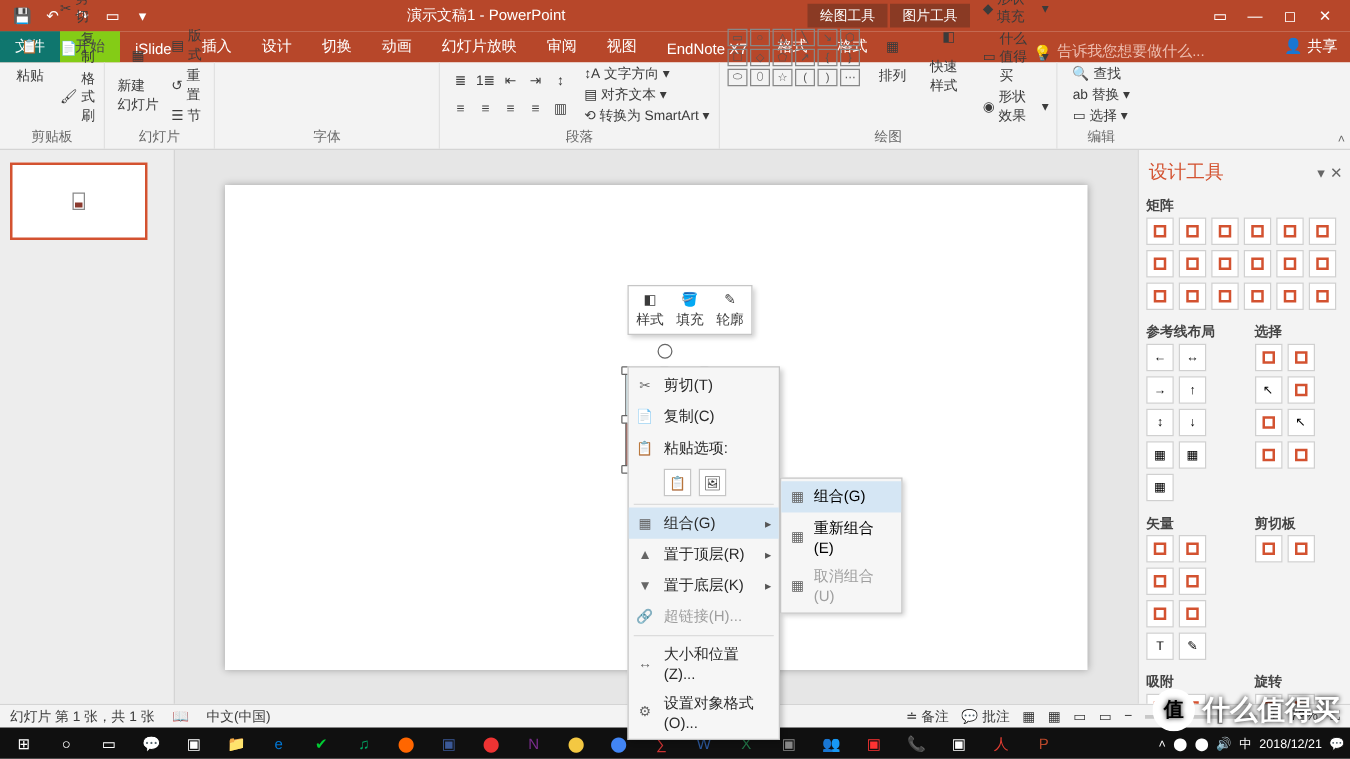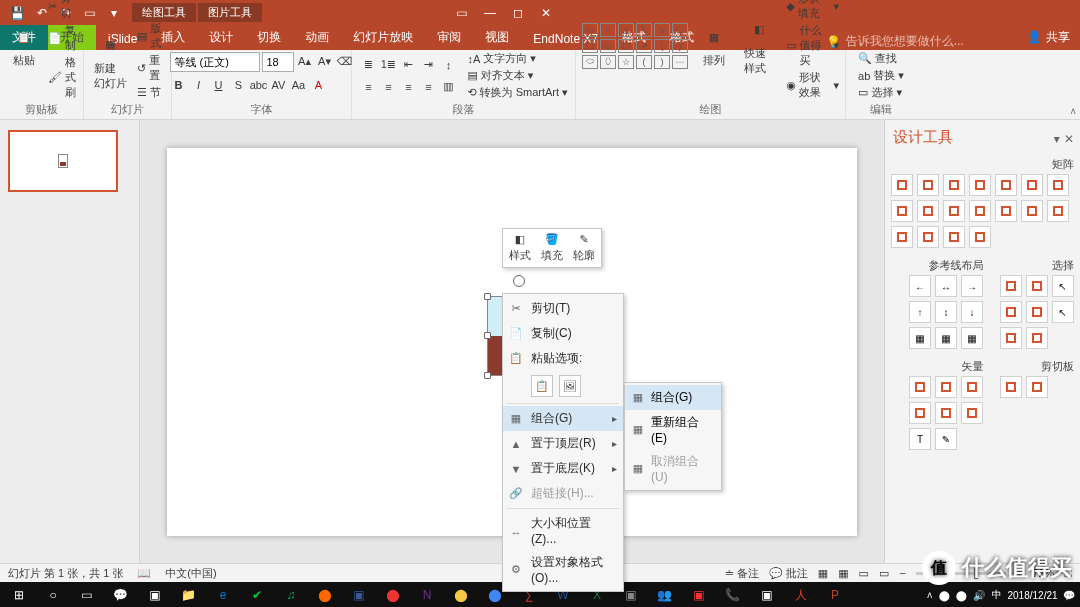--- a/index.html
+++ b/index.html
@@ -44,28 +44,28 @@
 .cm-item { padding:4px 8px 4px 28px; position:relative; display:flex; align-items:center;}
 .cm-item:hover,.cm-item.hl { background:#d5e6f4; }
 .cm-item.disabled { color:#9f9f9f; }
 .cm-arrow::after { content:"▸"; position:absolute; right:6px; font-size:10px; color:#555;}
 .cm-icon { position:absolute; left:6px; width:14px; text-align:center; font-size:11px; color:#666;}
 .cm-sep { height:1px; background:#dcdcdc; margin:2px 4px; }
 .paste-opts { padding:4px 6px 4px 28px; display:flex; gap:6px;}
 .po-btn { width:22px; height:22px; border:1px solid #c6c6c6; background:#fff; display:flex; align-items:center; justify-content:center; font-size:11px;}
 .submenu { position:absolute; left:484px; top:262px; width:98px; background:#f6f6f6; border:1px solid #c6c6c6; box-shadow:2px 2px 4px rgba(0,0,0,.2); font-size:12px; padding:2px 0;}
 .submenu .cm-item { padding-left:26px; }
-.rightpanel { width:196px; background:#f3f3f3; border-left:1px solid #d4d4d4; padding:6px; overflow:hidden;}
+.rightpanel { width:170px; background:#f3f3f3; border-left:1px solid #d4d4d4; padding:6px; overflow:hidden;}
 .rp-title { font-size:15px; color:#d35230; padding:2px 0 6px 2px; display:flex; justify-content:space-between; align-items:center;}
 .rp-close { color:#666; font-size:12px; }
-.rp-section { font-size:11px; color:#444; margin:4px 0 2px 0; font-weight:normal;text-align:right;}
+.rp-section { font-size:11px; color:#444; margin:4px 0 2px 0; font-weight:bold;}
 .rp-grid { display:flex; flex-wrap:wrap; gap:4px; margin-bottom:6px;}
 .rp-btn { width:22px; height:22px; border:1px solid #d0d0d0; background:#fff; display:flex; align-items:center; justify-content:center; font-size:10px;}
 .rp-btn .r{width:10px;height:10px;border:2px solid #d35230;}
-.rp-row { display:flex; gap:16px;margin-left:18px;}
+.rp-row { display:flex; gap:16px;}
 .rp-col { flex:1; }
 .statusbar { height:19px; background:#f3f3f3; border-top:1px solid #d4d4d4; display:flex; align-items:center; font-size:11px; color:#3b3b3b; padding:0 8px; gap:14px;}
 .st-right { margin-left:auto; display:flex; align-items:center; gap:10px;}
 .zoom-slider { width:90px; height:3px; background:#c8c8c8; position:relative;}
 .zoom-slider::after{content:"";position:absolute;left:65%;top:-4px;width:4px;height:11px;background:#7a7a7a;}
 .taskbar { height:26px; background:#101010; display:flex; align-items:center; padding:0 4px; gap:4px;}
 .tb-btn { width:30px; height:22px; display:flex; align-items:center; justify-content:center; color:#fff; font-size:12px;}
 .tb-right { margin-left:auto; display:flex; align-items:center; gap:6px; color:#fff; font-size:10px;}
 .shapes-gallery { display:grid; grid-template-columns:repeat(6,16px); gap:2px;}
 .shapes-gallery div { width:16px; height:14px; border:1px solid #888; font-size:9px; display:flex; align-items:center; justify-content:center; color:#555;}
@@ -76,20 +76,21 @@
 <body>
 
 <div class="titlebar">
   <div class="qat">
     <div class="qat-btn">💾</div>
     <div class="qat-btn">↶</div>
     <div class="qat-btn">↷</div>
     <div class="qat-btn">▭</div>
     <div class="qat-btn">▾</div>
   </div>
+  <div class="title-center">演示文稿1 - PowerPoint</div>
   <div class="tools-tabs">
     <div class="tools-tab">绘图工具</div>
     <div class="tools-tab">图片工具</div>
   </div>
   <div style="width:180px"></div>
   <div class="win-btns">
     <div class="qat-btn">▭</div>
     <div class="qat-btn">—</div>
     <div class="qat-btn">◻</div>
     <div class="qat-btn">✕</div>
@@ -139,45 +140,20 @@
         </div>
       <div class="small-row">
         <div>▤ <span>版式</span></div>
         <div>↺ <span>重置</span></div>
         <div>☰ <span>节</span></div>
       </div>
     </div>
     <div class="group-label">幻灯片</div>
   </div>
   <div class="group" style="width:180px">
-    <div class="group-body" style="flex-direction:column;gap:4px;align-items:flex-start">
-      <div style="display:flex;gap:2px">
-        <input class="font-select" style="width: 90px;" value="等线 (正文)">
-        <input class="font-select" style="width: 32px;" value="18">
-        <span class="mini-btn">A▴</span>
-        <span class="mini-btn">A▾</span>
-        <span class="mini-btn">⌫</span>
-      </div>
-      <div style="display:flex;gap:2px">
-        <span class="mini-btn">
-            <b>B</b>
-          </span>
-        <span class="mini-btn">
-            <i>I</i>
-          </span>
-        <span class="mini-btn">
-            <u>U</u>
-          </span>
-        <span class="mini-btn">S</span>
-        <span class="mini-btn">abc</span>
-        <span class="mini-btn">AV</span>
-        <span class="mini-btn">Aa</span>
-        <span class="mini-btn" style="color:#c00">A</span>
-      </div>
-    </div>
     <div class="group-label">字体</div>
   </div>
   <div class="group" style="width:224px">
     <div class="group-body" style="gap:10px">
       <div style="display:flex;flex-direction:column;gap:4px">
         <div style="display:flex;gap:2px">
           <span class="mini-btn">≣</span>
           <span class="mini-btn">1≣</span>
           <span class="mini-btn">⇤</span>
           <span class="mini-btn">⇥</span>
@@ -482,20 +458,44 @@
       <div class="rp-col">
         <div class="rp-section">剪切板</div>
         <div class="rp-grid">
             <div class="rp-btn">
               <div class="r"></div>
             </div>
             <div class="rp-btn">
               <div class="r"></div>
             </div>
           </div>
+      </div>
+    </div>
+    <div class="rp-row">
+      <div class="rp-col">
+        <div class="rp-section">吸附</div>
+        <div class="rp-grid">
+            <div class="rp-btn">
+              <div class="r"></div>
+            </div>
+            <div class="rp-btn">
+              <div class="r"></div>
+            </div>
+        </div>
+      </div>
+      <div class="rp-col">
+        <div class="rp-section">旋转</div>
+        <div class="rp-grid">
+            <div class="rp-btn">
+              <div class="r"></div>
+            </div>
+            <div class="rp-btn">
+              <div class="r"></div>
+            </div>
+        </div>
       </div>
     </div>
 
   </div>
 </div>
 
 <div class="statusbar">
   <span>幻灯片 第 1 张，共 1 张</span>
   <span>📖</span>
   <span>中文(中国)</span>

